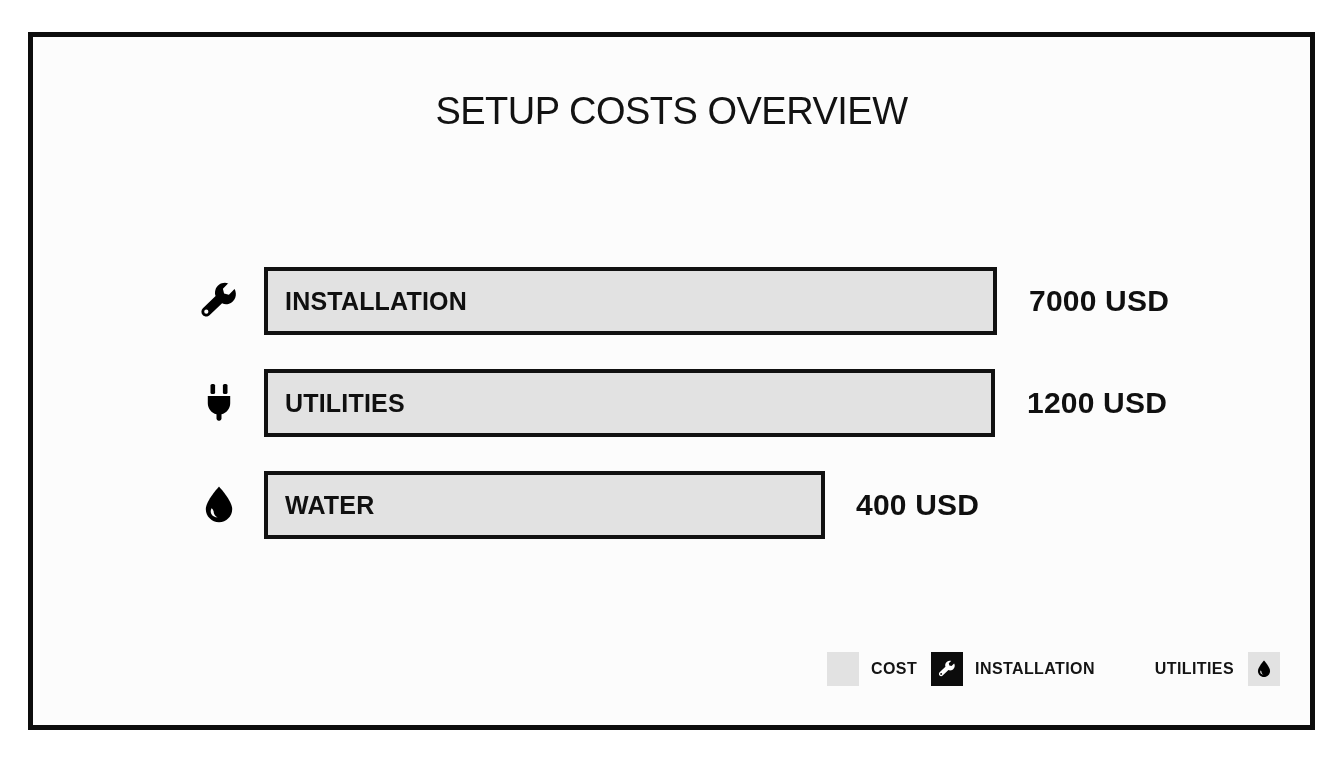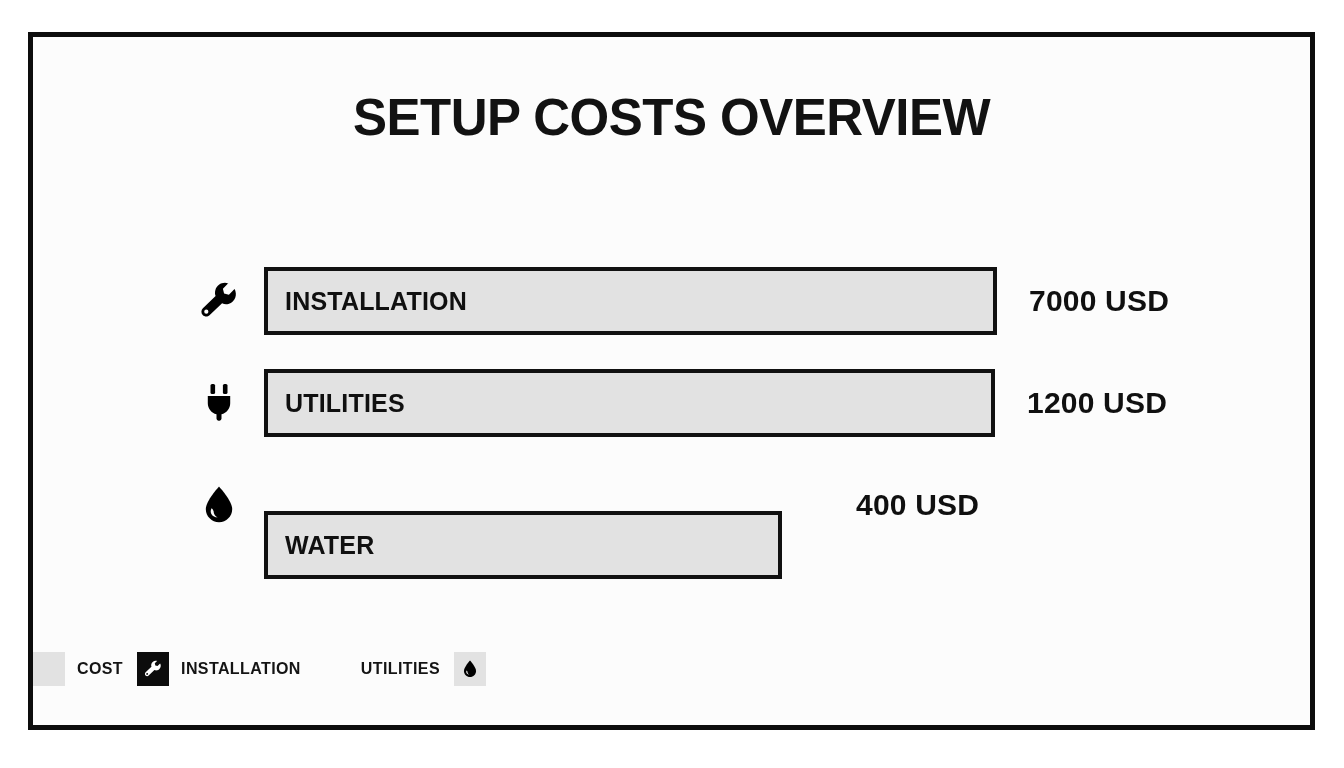--- a/index.html
+++ b/index.html
@@ -24,22 +24,22 @@
     border: 5px solid #0d0d0d;
     box-sizing: border-box;
   }
 
   .title {
     position: absolute;
     left: 0;
     top: 55px;
     width: 100%;
     text-align: center;
-    font-size: 51px;
-    font-weight: bold;
+    font-size: 38px;
+    font-weight: normal;
     letter-spacing: -0.5px;
     color: #121212;
     line-height: 1;
     white-space: nowrap;
   }
 
   .chart {
     position: absolute;
     left: 0;
     top: 230px;
@@ -102,20 +102,21 @@
   }
 
   .legend {
     position: absolute;
     left: 0;
     bottom: 38px;
     width: 100%;
     height: 36px;
     display: flex;
     align-items: center;
+    justify-content: flex-end;
     padding-right: 30px;
     box-sizing: border-box;
   }
 
   .legend-item {
     display: flex;
     align-items: center;
     height: 36px;
   }
 
@@ -175,21 +176,21 @@
       <div class="bar-value" style="left:994px;">1200 USD</div>
     </div>
 
     <div class="row">
       <div class="row-icon">
         <svg width="48" height="48" viewBox="0 0 48 48" aria-hidden="true">
           <path d="M24 5.5c0 0-13.2 14.4-13.2 22.6 0 7.3 5.9 13.2 13.2 13.2s13.2-5.9 13.2-13.2C37.2 19.9 24 5.5 24 5.5z"></path>
           <path d="M18.6 30.2c0 3 1.7 5.2 4 6.1-3.6 0.3-6.6-2.3-6.9-5.5-0.1-1.3 0.2-2.5 0.9-3.6 0.9 0.6 1.6 1.6 2 3z" fill="#fcfcfc"></path>
         </svg>
       </div>
-      <div class="bar" style="width:518px;margin-top:40px;">
+      <div class="bar" style="width:561px;">
         <span class="bar-label">WATER</span>
       </div>
       <div class="bar-value" style="left:823px;">400 USD</div>
     </div>
 
   </div>
 
   <div class="legend">
 
     <div class="legend-item" style="margin-right:14px;">

